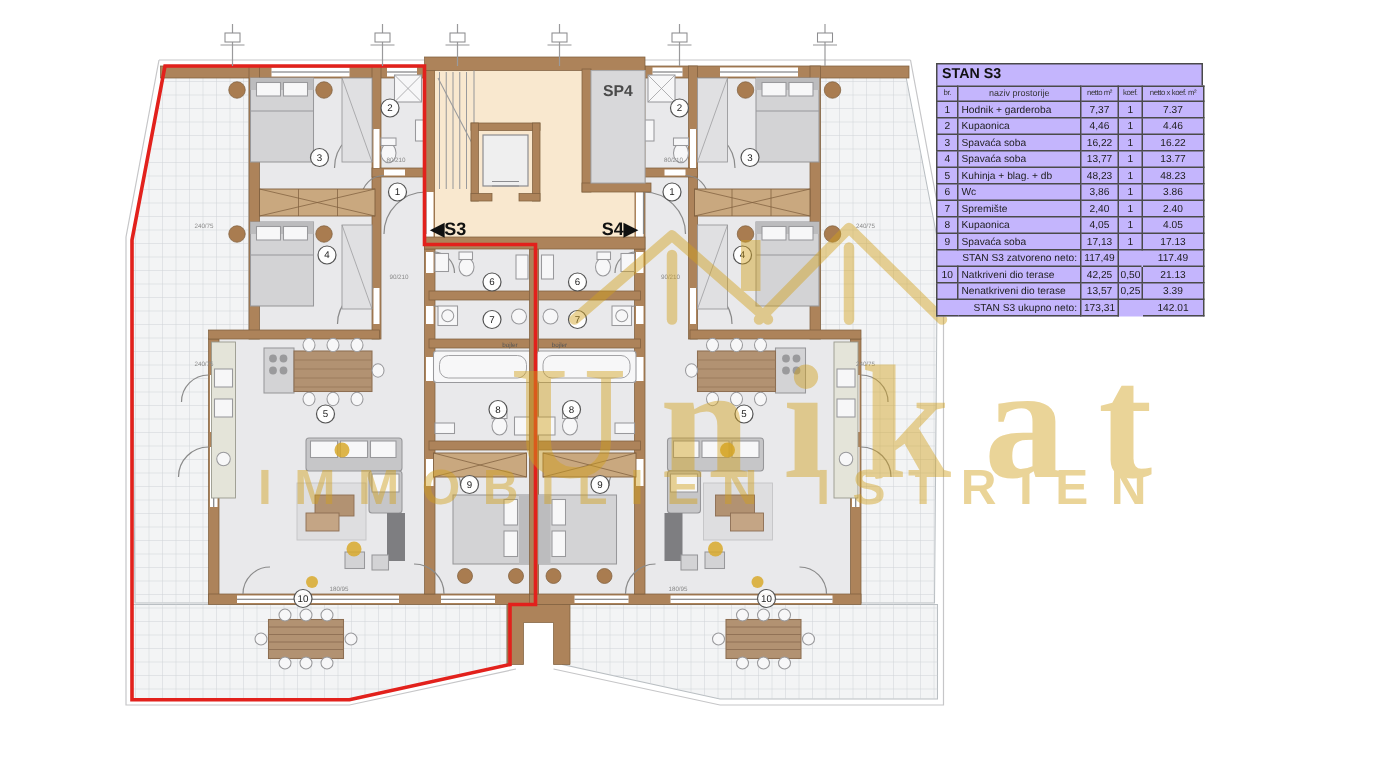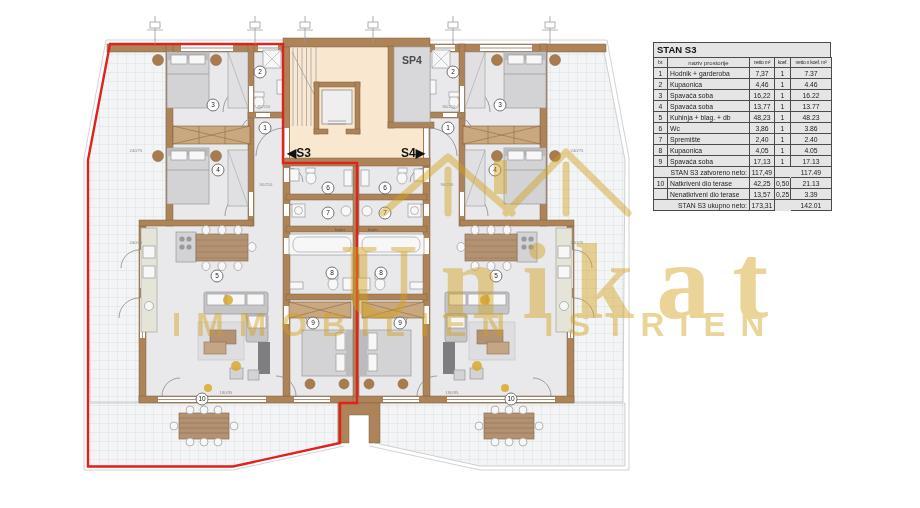--- a/index.html
+++ b/index.html
@@ -1,20 +1,20 @@
 <!DOCTYPE html>
 <html><head>
 <meta charset="utf-8">
 <style>
   html,body{margin:0;padding:0;background:#fff;}
   .paper{position:relative;width:920px;height:508px;background:#ffffff;overflow:hidden;
          font-family:"Liberation Sans",sans-serif;}
   .paper svg{position:absolute;left:0;top:0;}
   
-  .table-wrap{position:absolute;left:653px;top:42px;width:178px;background:#e5e5e5;}
+  .table-wrap{position:absolute;left:624px;top:42px;width:178px;background:#c4b5fd;}
   .t-title{border:1px solid #4a4a4a;border-bottom:none;font-size:9.5px;font-weight:600;
            color:#111;padding:2px 3px;line-height:1.1;}
   .table-wrap table{border-collapse:collapse;width:100%;table-layout:fixed;}
   .table-wrap td,.table-wrap th{border:1px solid #4a4a4a;font-size:6.8px;line-height:1.05;
            padding:1px;text-align:center;color:#1d1d1d;height:8px;overflow:hidden;white-space:nowrap;}
   .table-wrap th{font-weight:normal;font-size:5.2px;letter-spacing:-0.3px;color:#333;height:7px;}
   .table-wrap th.naz{font-size:6px;letter-spacing:0;}
   td.nm{text-align:left;padding-left:2px;}
   td.lbl{text-align:right;padding-right:2px;}
   td.nob{border-top:none;border-bottom:none;border-color:transparent;}

